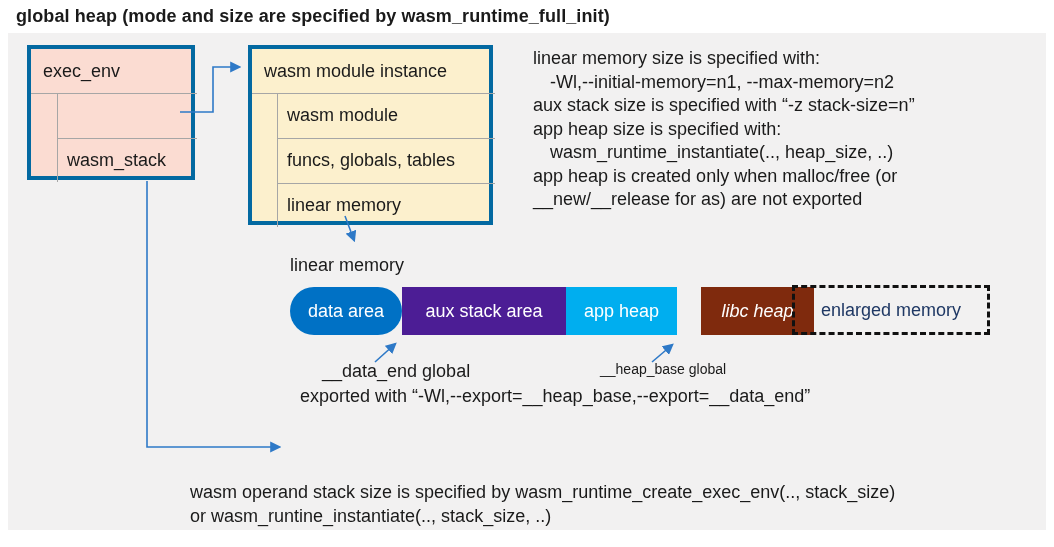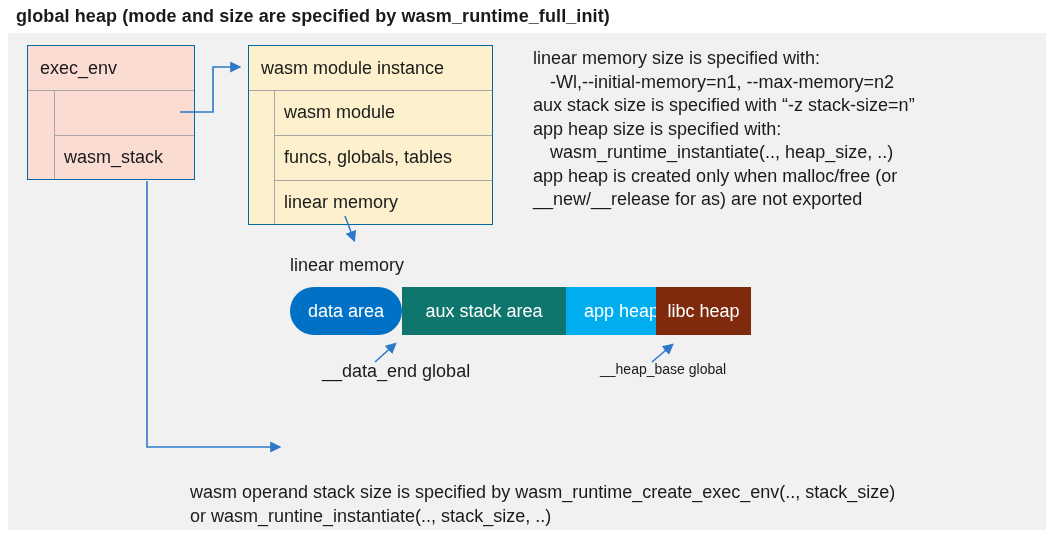--- a/index.html
+++ b/index.html
@@ -6,42 +6,42 @@
   #page{
     position:relative;width:1054px;height:547px;overflow:hidden;
     font-family:"Liberation Sans","DejaVu Sans",sans-serif;
     color:#1a1a1a;background:#ffffff;
   }
   .abs{position:absolute;}
   #title{left:16px;top:6px;font-size:18px;letter-spacing:.1px;font-weight:bold;}
   #panel{left:8px;top:33px;width:1038px;height:497px;}
 
   
-  .struct-box{border:1px solid #0369a1;box-sizing:border-box;}
+  .struct-box{border:4px solid #0369a1;box-sizing:border-box;}
   #exec-env{left:27px;top:45px;width:168px;height:135px;}
   #mod-inst-box{left:248px;top:45px;width:245px;height:180px;padding-left:12px;}
   .tbl-header{position:absolute;left:0;top:0;width:100%;height:44px;line-height:44px;
     padding-left:12px;font-size:18px;box-sizing:border-box;white-space:nowrap;}
   .div-h{position:absolute;height:1px;background:#a6a6a6;}
   .div-v{position:absolute;width:1px;background:#a6a6a6;}
   .tbl-row{position:absolute;height:45px;line-height:45px;font-size:18px;white-space:nowrap;}
 
   
   #notes{left:533px;top:47px;width:505px;font-size:18px;line-height:23.5px;}
   .note-line{white-space:nowrap;}
   .note-line.indent{padding-left:17px;}
 
   
   #lin-mem-label{left:290px;top:255px;font-size:18px;}
   .seg{top:287px;height:48px;display:flex;align-items:center;justify-content:center;
     color:#ffffff;font-size:18px;white-space:nowrap;}
   #seg-data{left:290px;width:112px;}
   #seg-aux{left:402px;width:164px;}
   #seg-app{left:566px;width:111px;}
-  #seg-libc{left:656px;width:95px;}
+  #seg-libc{left:701px;width:113px;font-style:italic;}
   #enlarged{left:792px;top:285px;width:198px;height:50px;border:3px dashed #111111;
     box-sizing:border-box;display:flex;align-items:center;justify-content:center;
     font-size:18px;white-space:nowrap;}
 
   
   #lbl-data-end{left:322px;top:361px;font-size:18px;}
   #lbl-heap-base{left:600px;top:361px;font-size:14px;}
   #lbl-exported{left:300px;top:386px;font-size:18px;white-space:nowrap;}
 
   
@@ -85,26 +85,28 @@
     <div class="note-line indent">-Wl,--initial-memory=n1, --max-memory=n2</div>
     <div class="note-line">aux stack size is specified with “-z stack-size=n”</div>
     <div class="note-line">app heap size is specified with:</div>
     <div class="note-line indent">wasm_runtime_instantiate(.., heap_size, ..)</div>
     <div class="note-line">app heap is created only when malloc/free (or</div>
     <div class="note-line">__new/__release for as) are not exported</div>
   </div>
 
   <div class="abs" id="lin-mem-label">linear memory</div>
   <div class="abs seg" id="seg-data" style="background: rgb(0, 113, 197); border-radius: 24px;">data area</div>
-  <div class="abs seg" id="seg-aux" style="background: #0f766e;">aux stack area</div>
+  <div class="abs seg" id="seg-aux" style="background: #4c1d95;">aux stack area</div>
   <div class="abs seg" id="seg-app" style="background: rgb(0, 174, 239); text-align: right;">app heap</div>
   <div class="abs seg" id="seg-libc" style="background: rgb(127, 42, 13);">libc heap</div>
+  <div class="abs" id="enlarged" style="color: rgb(31, 56, 100);">enlarged memory</div>
 
   <div class="abs" id="lbl-data-end">__data_end global</div>
   <div class="abs" id="lbl-heap-base">__heap_base global</div>
+  <div class="abs" id="lbl-exported">exported with “-Wl,--export=__heap_base,--export=__data_end”</div>
 
   <div class="abs" id="footer-1">wasm operand stack size is specified by wasm_runtime_create_exec_env(.., stack_size)</div>
   <div class="abs" id="footer-2">or wasm_runtine_instantiate(.., stack_size, ..)</div>
 
   <svg class="abs" id="overlay" viewBox="0 0 1054 547">
     <defs>
       <marker id="ah" markerWidth="7" markerHeight="7" refX="5.5" refY="3.5" orient="auto" markerUnits="strokeWidth">
         <path d="M0,0 L7,3.5 L0,7 Z" fill="#2e79c7"></path>
       </marker>
     </defs>

